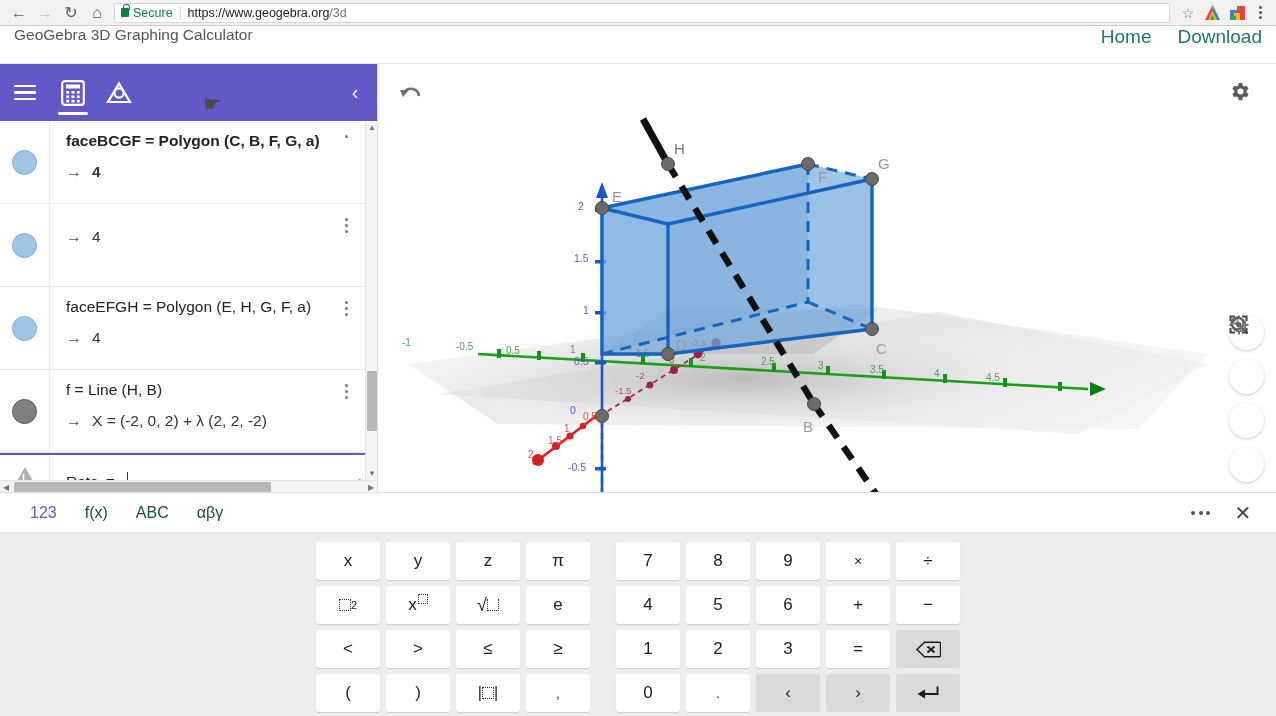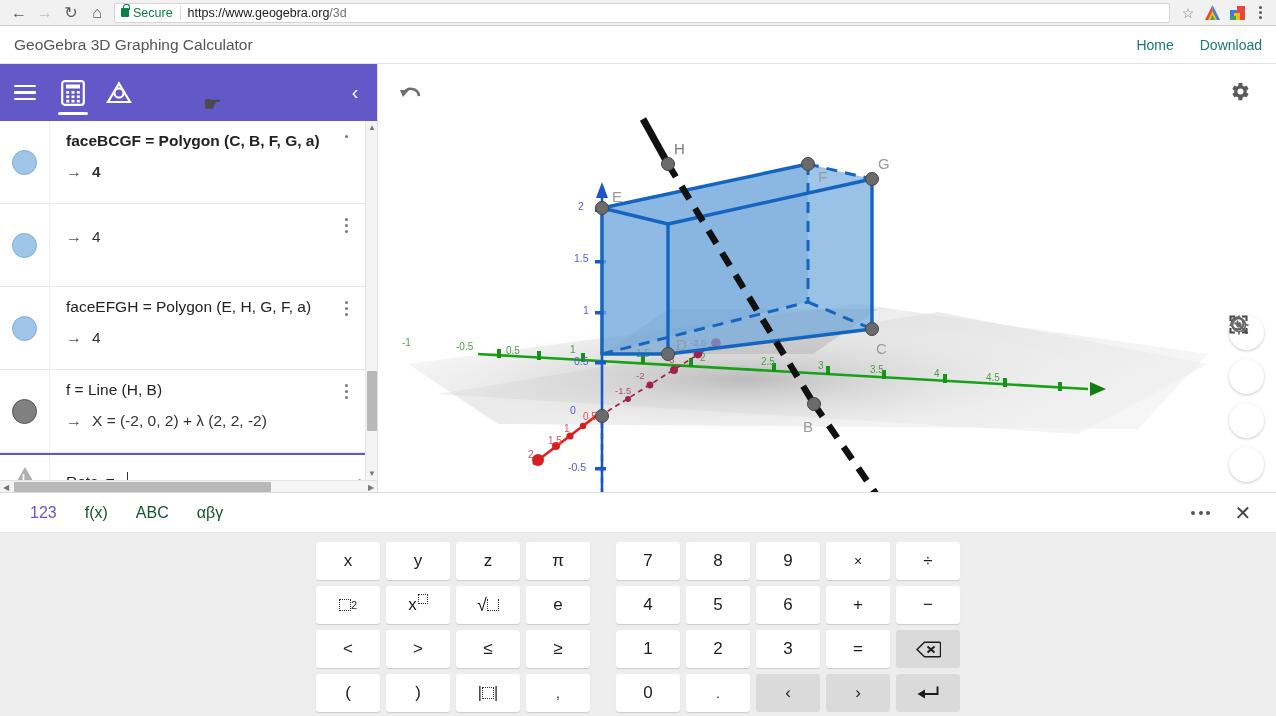--- a/index.html
+++ b/index.html
@@ -47,26 +47,26 @@
   .star-icon { color: #777; font-size: 14px; width: 24px; text-align: center; }
   .ext-icon { width: 17px; height: 17px; margin: 0 4px; flex: none; }
   .menu-dots {
     width: 20px; display: flex; flex-direction: column;
     align-items: center; gap: 2px;
   }
   .menu-dots i { width: 3px; height: 3px; background: #5a5a5a; border-radius: 50%; }
 
   
   .app-bar {
-    height: 38px; background: #fff; display: flex; align-items: center;
+    height: 38px; background: #fff; display: flex; 
     padding: 0 14px; border-bottom: 1px solid #e4e4e4;
   }
   .app-title { font-size: 15.5px; color: #555; }
   .app-links { margin-left: auto; display: flex; gap: 26px; }
-  .app-links a { color: #1c7871; font-size: 14px; text-decoration: none; }
+  .app-links a { color: #1c7871; font-size: 19px; text-decoration: none; }
 
   
   .workspace { display: flex; height: 428px; position: relative; }
 
   
   .algebra-panel {
     width: 378px; background: #fff; position: relative;
     border-right: 1px solid #dedede;
   }
   .algebra-header {

